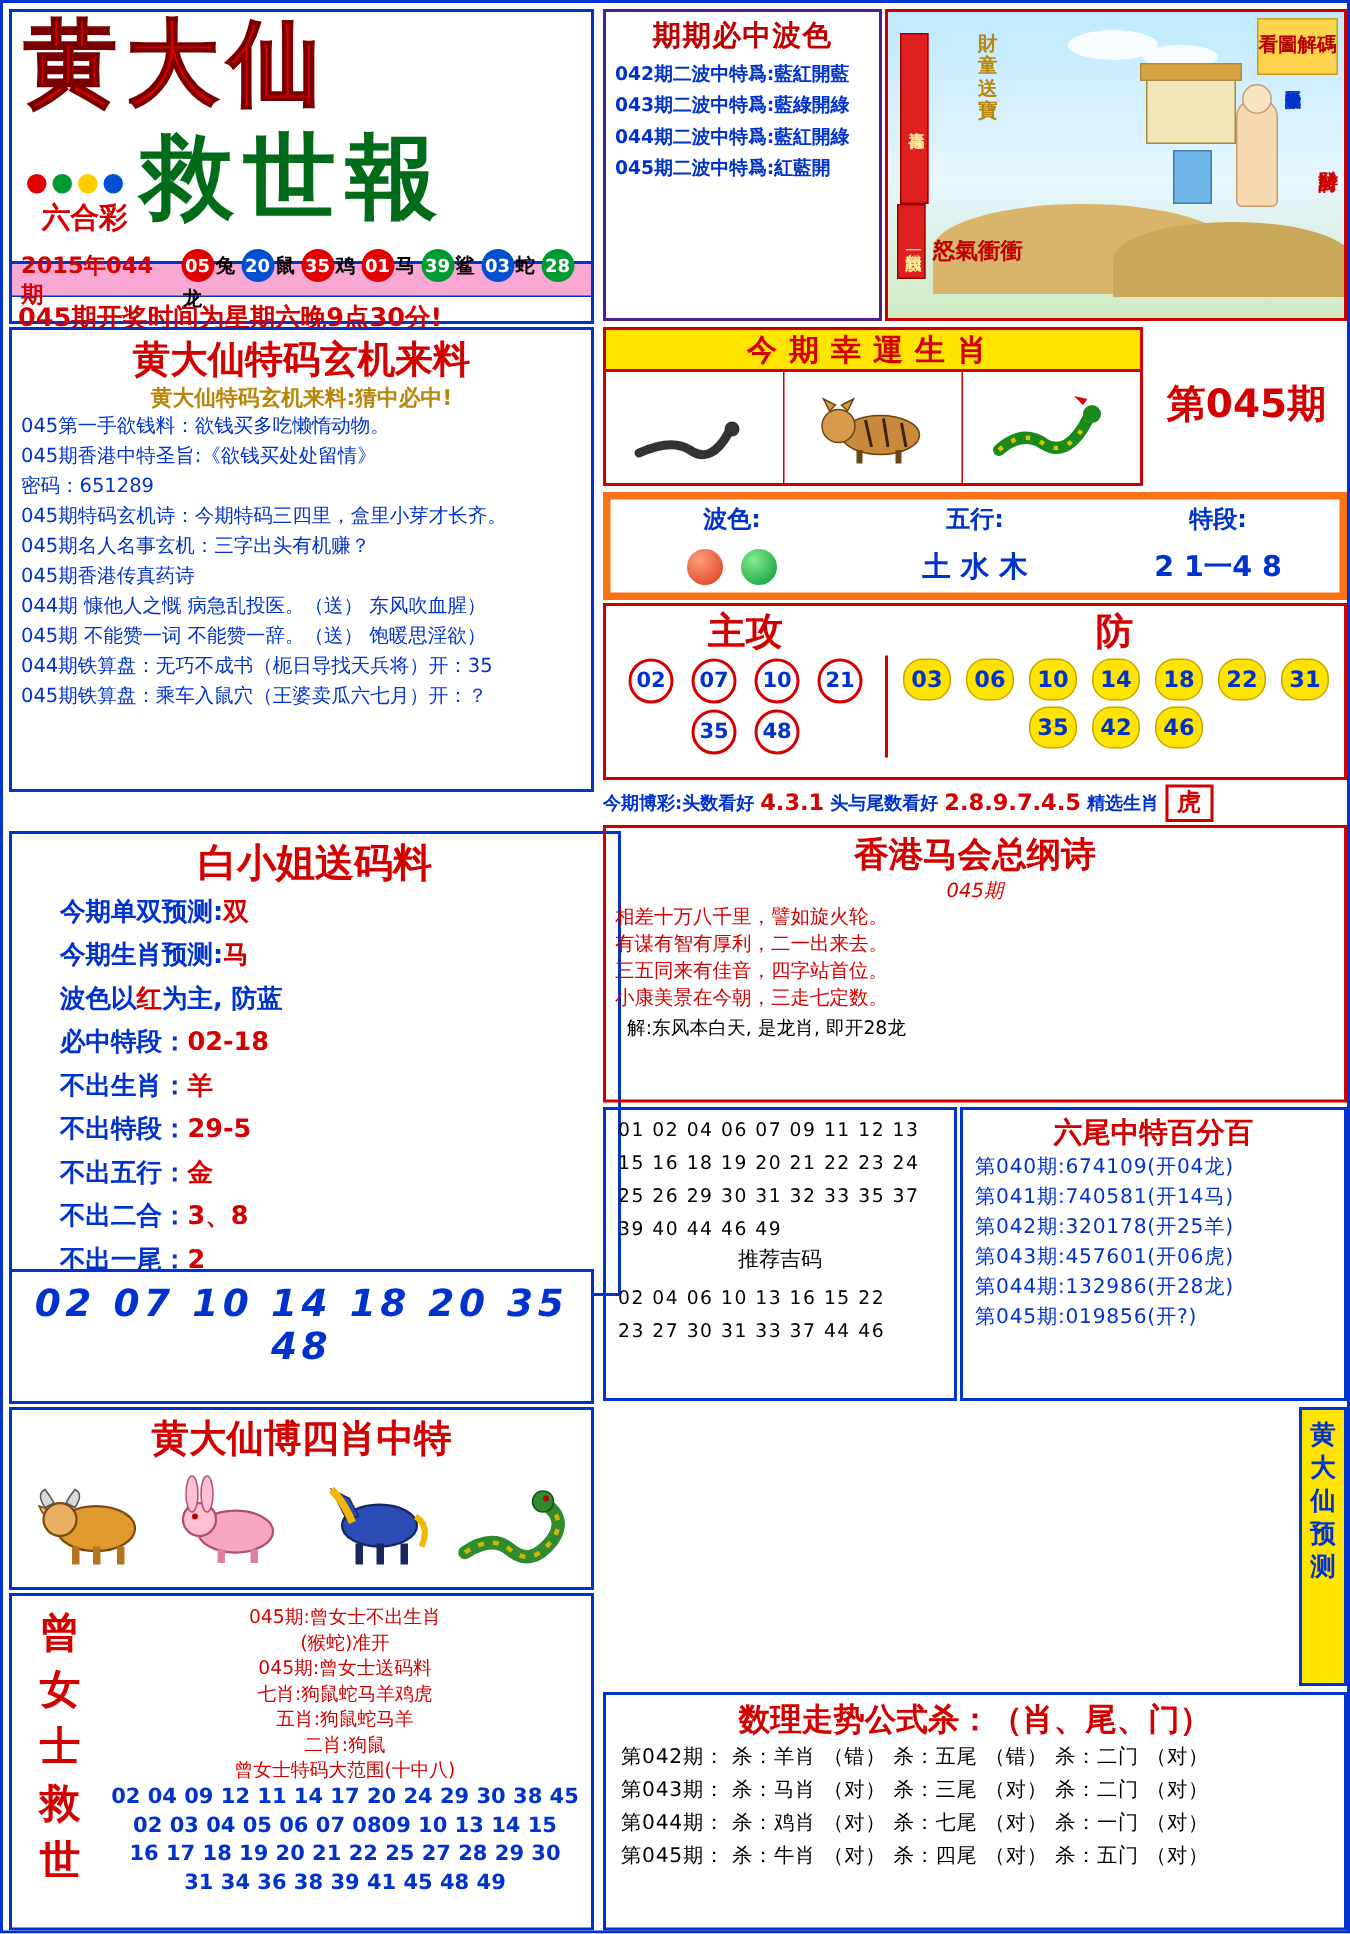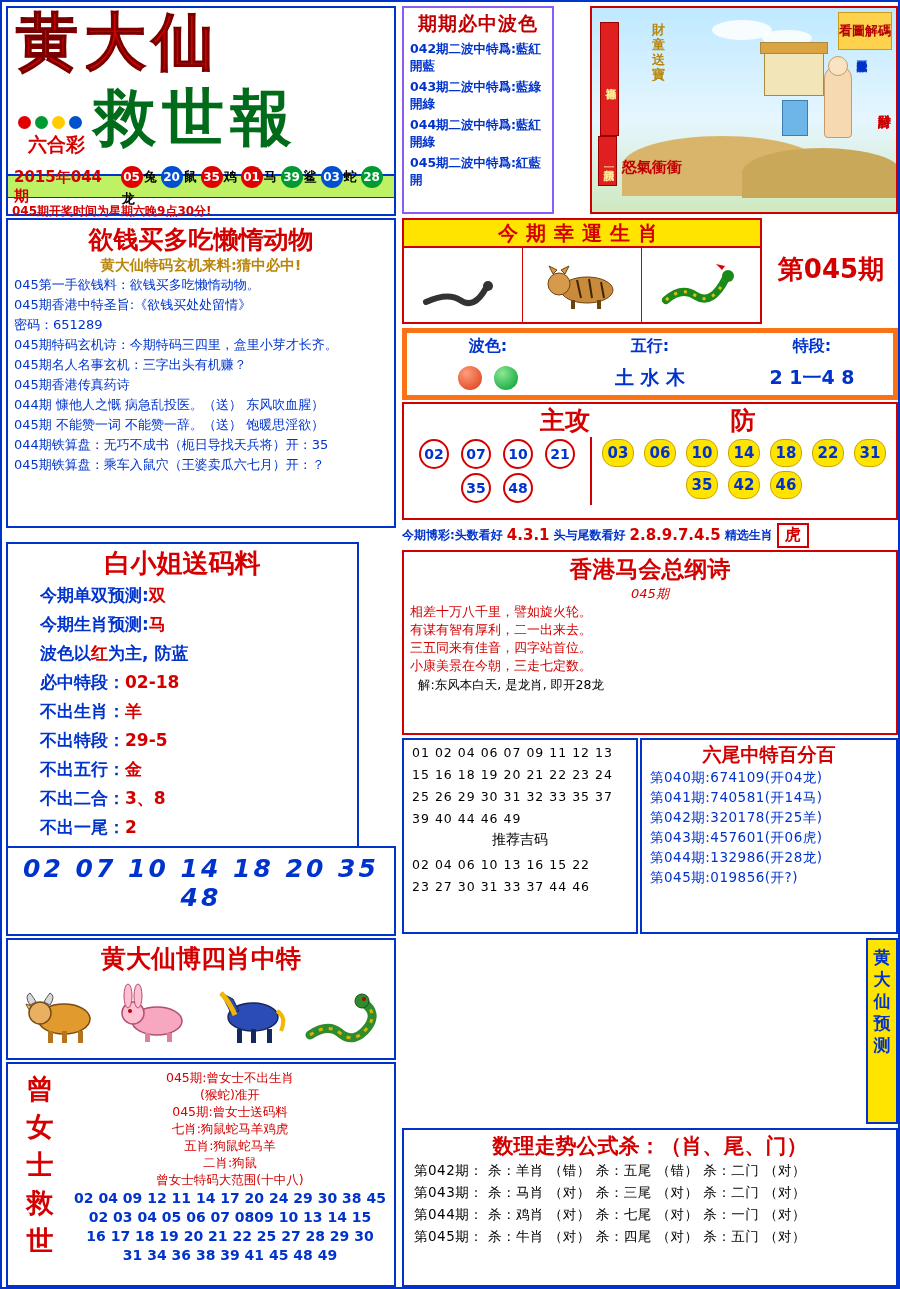--- a/index.html
+++ b/index.html
@@ -26,24 +26,24 @@
 
   
   .ball{width:22px;height:22px;border-radius:50%;color:#fff;font-size:12px;font-weight:bold;
      display:inline-flex;align-items:center;justify-content:center;vertical-align:middle;}
   .ball.red{background:#e00000;}
   .ball.blue{background:#0050d0;}
   .ball.green{background:#009a33;}
   .zodiac{font-size:13px;font-weight:bold;color:#000;margin:0 4px 0 1px;}
 
   .issue{font-size:15px;font-weight:bold;color:#d40000;}
-  .opentime{font-size:12px;color:#d40000;font-weight:bold;}
-
-  
-  #topmid{left:400px;top:4px;width:152px;height:208px;border:2px solid #8b5cf6;}
+  .opentime{font-size:17px;color:#d40000;font-weight:bold;}
+
+  
+  #topmid{left:400px;top:4px;width:186px;height:208px;border:2px solid #4c1d95;}
   #topmid .hd{font-size:19px;font-weight:bold;color:#c00000;text-align:center;padding-top:3px;letter-spacing:1px;}
   #topmid .ln{font-size:12.5px;color:#0033cc;padding:4px 6px 0 6px;font-weight:bold;}
 
   
   #picblock{left:588px;top:4px;width:308px;height:208px;border:2px solid #cc0000;
     background:linear-gradient(180deg,#bfe9ff 0%,#e6f6ff 55%,#cfe9c0 100%);overflow:hidden;}
   .cloud{position:absolute;background:#fff;border-radius:50%;opacity:.85;}
   .hill{position:absolute;background:#d8b56a;border-radius:50% 50% 0 0;}
   .pillar{position:absolute;background:#e8d39a;border:1px solid #a98b3f;}
   .redstrip{position:absolute;background:#e02020;color:#ffef99;font-size:11px;writing-mode:vertical-rl;
@@ -51,21 +51,21 @@
   .goldtxt{color:#b8860b;font-weight:bold;}
   .vtext{writing-mode:vertical-rl;text-orientation:upright;}
 
   
   #leftart{left:4px;top:216px;width:390px;height:310px;}
   #leftart .title{font-size:25px;font-weight:bold;color:#d40000;text-align:center;padding-top:3px;}
   #leftart .sub{font-size:14.5px;font-weight:bold;color:#b8860b;text-align:center;}
   .lrow{font-size:13px;color:#0033cc;padding:2px 6px;line-height:16px;}
 
   
-  #bai{left:4px;top:540px;width:353px;height:310px;}
+  #bai{left:4px;top:552px;width:408px;height:310px;}
   #bai .title{font-size:26px;font-weight:bold;color:#d40000;text-align:center;padding-top:2px;}
   .brow{font-size:17px;color:#0033cc;font-weight:bold;padding:3px 0 3px 32px;}
   .brow .red{color:#d40000;}
   .brow .blu{color:#0033cc;}
 
   
   #jue{left:4px;top:844px;width:390px;height:90px;}
   #jue .title{font-size:21px;font-weight:bold;color:#d40000;padding:3px 0 0 12px;}
   #jue .nums{font-size:25px;font-weight:bold;color:#0033cc;text-align:center;font-style:italic;letter-spacing:3px;}
 
@@ -94,21 +94,21 @@
   #wave{left:400px;top:326px;width:496px;height:72px;border:5px solid #f97316;}
   .wavehd{display:flex;font-size:16px;font-weight:bold;color:#0033cc;padding:3px 0;}
   .wavehd>div{flex:1;text-align:center;}
   .waveval{display:flex;align-items:center;font-size:19px;font-weight:bold;color:#0033cc;}
   .waveval>div{flex:1;text-align:center;}
   .bcircle{width:24px;height:24px;border-radius:50%;display:inline-block;vertical-align:middle;margin:0 3px;}
 
   
   #zg{left:400px;top:400px;width:496px;height:118px;border:2px solid #d00000;}
   .zg-hd{display:flex;}
-  .zg-hd .l{width:186px;text-align:right;font-size:25px;font-weight:bold;color:#d40000;}
+  .zg-hd .l{width:186px;text-align:center;font-size:25px;font-weight:bold;color:#d40000;}
   .zg-hd .r{flex:1;text-align:center;font-size:25px;font-weight:bold;color:#d40000;}
   .zg-body{display:flex;}
   .zg-left{width:186px;border-right:2px solid #d00000;}
   .zg-right{flex:1;}
   .circnum{width:26px;height:26px;border-radius:50%;border:2px solid #d40000;color:#0033cc;
      font-size:14px;font-weight:bold;display:inline-flex;align-items:center;justify-content:center;margin:2px 6px;}
   .ynum{width:30px;height:26px;border-radius:13px;background:#ffe400;border:1px solid #caa400;color:#0033cc;
      font-size:15px;font-weight:bold;display:inline-flex;align-items:center;justify-content:center;margin:2px 5px;}
 
   #tipbar{left:400px;top:520px;width:496px;height:26px;}
@@ -164,21 +164,21 @@
     <div style="position:absolute;left:10px;top:108px;">
       <div class="dotrow">
         <span class="dot" style="background:#e00000;"></span>
         <span class="dot" style="background:#009a33;"></span>
         <span class="dot" style="background:#ffcc00;"></span>
         <span class="dot" style="background:#0050d0;"></span>
       </div>
       <div class="logo-sub" style="margin-top:3px;margin-left:10px;">六合彩</div>
     </div>
 
-    <div class="abs" style="left:0;top:166px;width:386px;height:24px;border-top:2px solid #0033cc;border-bottom:1px solid #0033cc;background:#bef264;display:flex;align-items:center;">
+    <div class="abs" style="left:0;top:166px;width:386px;height:24px;border-top:2px solid #0033cc;border-bottom:1px solid #0033cc;background:#f9a8d4;display:flex;align-items:center;">
       <span class="issue" style="padding:0 6px;">2015年044期</span>
       <span id="ballrow"><span class="ball red">05</span><span class="zodiac">兔</span><span class="ball blue">20</span><span class="zodiac">鼠</span><span class="ball red">35</span><span class="zodiac">鸡</span><span class="ball red">01</span><span class="zodiac">马</span><span class="ball green">39</span><span class="zodiac">鲨</span><span class="ball blue">03</span><span class="zodiac">蛇</span><span class="ball green">28</span><span class="zodiac">龙</span></span>
     </div>
     <div class="abs" style="left:4px;top:192px;">
       <span class="opentime">045期开奖时间为星期六晚9点30分!</span>
     </div>
   </div>
 
   <div class="abs" id="topmid">
     <div class="hd">期期必中波色</div>
@@ -206,21 +206,21 @@
 
     <div style="position:absolute;left:232px;top:58px;width:26px;height:70px;background:#f6d9b0;border-radius:12px 12px 4px 4px;border:1px solid #c79a6a;"></div>
     <div style="position:absolute;left:236px;top:48px;width:18px;height:18px;border-radius:50%;background:#f9e3c2;border:1px solid #c79a6a;"></div>
 
     <div style="position:absolute;right:4px;top:4px;width:52px;height:36px;background:#ffd24d;border:1px solid #c99b1d;color:#b30000;font-size:13px;font-weight:bold;text-align:center;line-height:36px;">看圖解碼</div>
     <div style="position:absolute;right:28px;top:44px;width:22px;height:110px;font-size:11px;line-height:13px;color:#0033cc;" class="vtext">沐愛看十五帶非行風誠可咲</div>
     <div style="position:absolute;right:4px;top:96px;width:24px;font-size:13px;line-height:15px;color:#cc0000;font-weight:bold;" class="vtext">發財詩</div>
   </div>
 
   <div class="abs box" id="leftart">
-    <div class="title">欲钱买多吃懒惰动物</div>
+    <div class="title">黄大仙特码玄机来料</div>
     <div class="sub">黄大仙特码玄机来料:猜中必中!</div>
     <div class="lrow">045第一手欲钱料：欲钱买多吃懒惰动物。</div>
     <div class="lrow">045期香港中特圣旨:《欲钱买处处留情》</div>
     <div class="lrow">密码：651289</div>
     <div class="lrow">045期特码玄机诗：今期特码三四里，盒里小芽才长齐。</div>
     <div class="lrow">045期名人名事玄机：三字出头有机赚？</div>
     <div class="lrow">045期香港传真药诗</div>
     <div class="lrow">044期 慷他人之慨 病急乱投医。（送） 东风吹血腥）</div>
     <div class="lrow">045期 不能赞一词 不能赞一辞。（送） 饱暖思淫欲）</div>
     <div class="lrow">044期铁算盘：无巧不成书（枙日导找天兵将）开：35</div>

